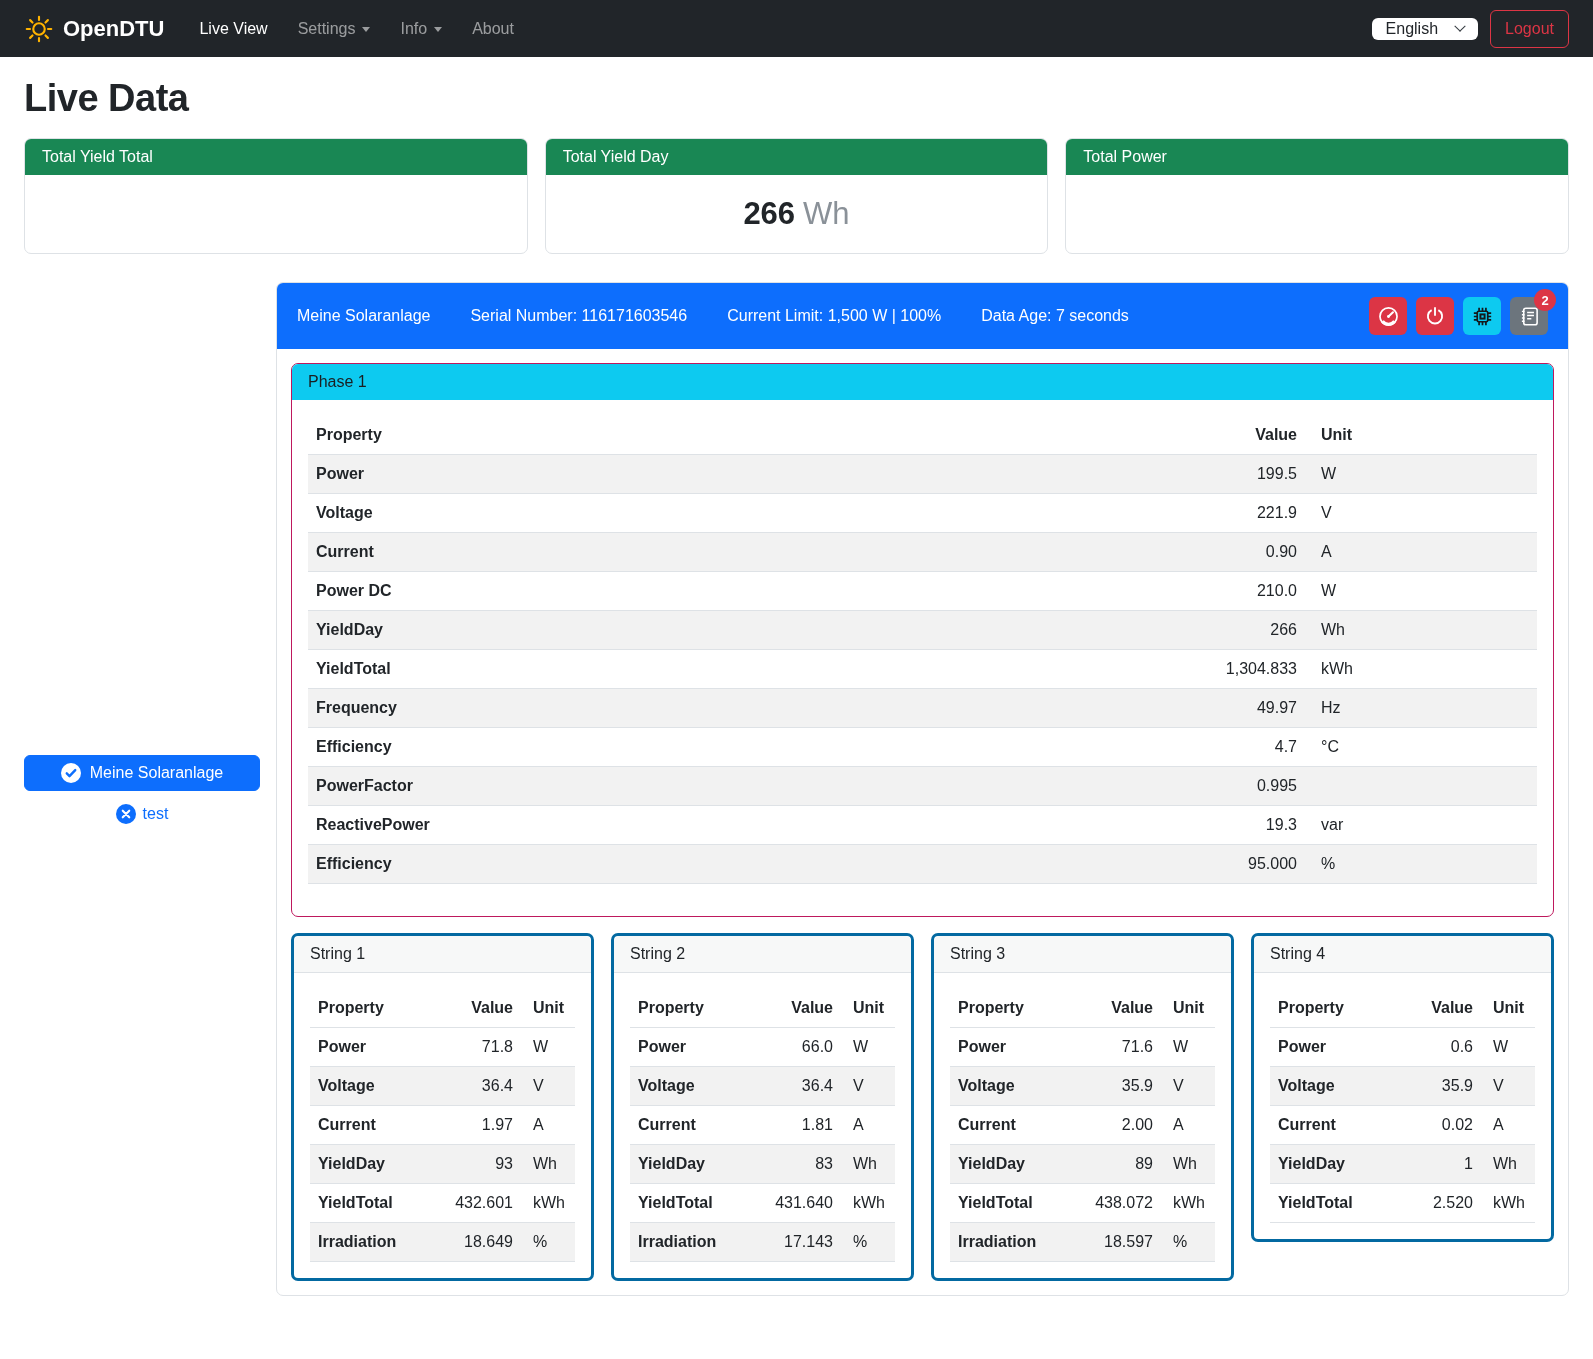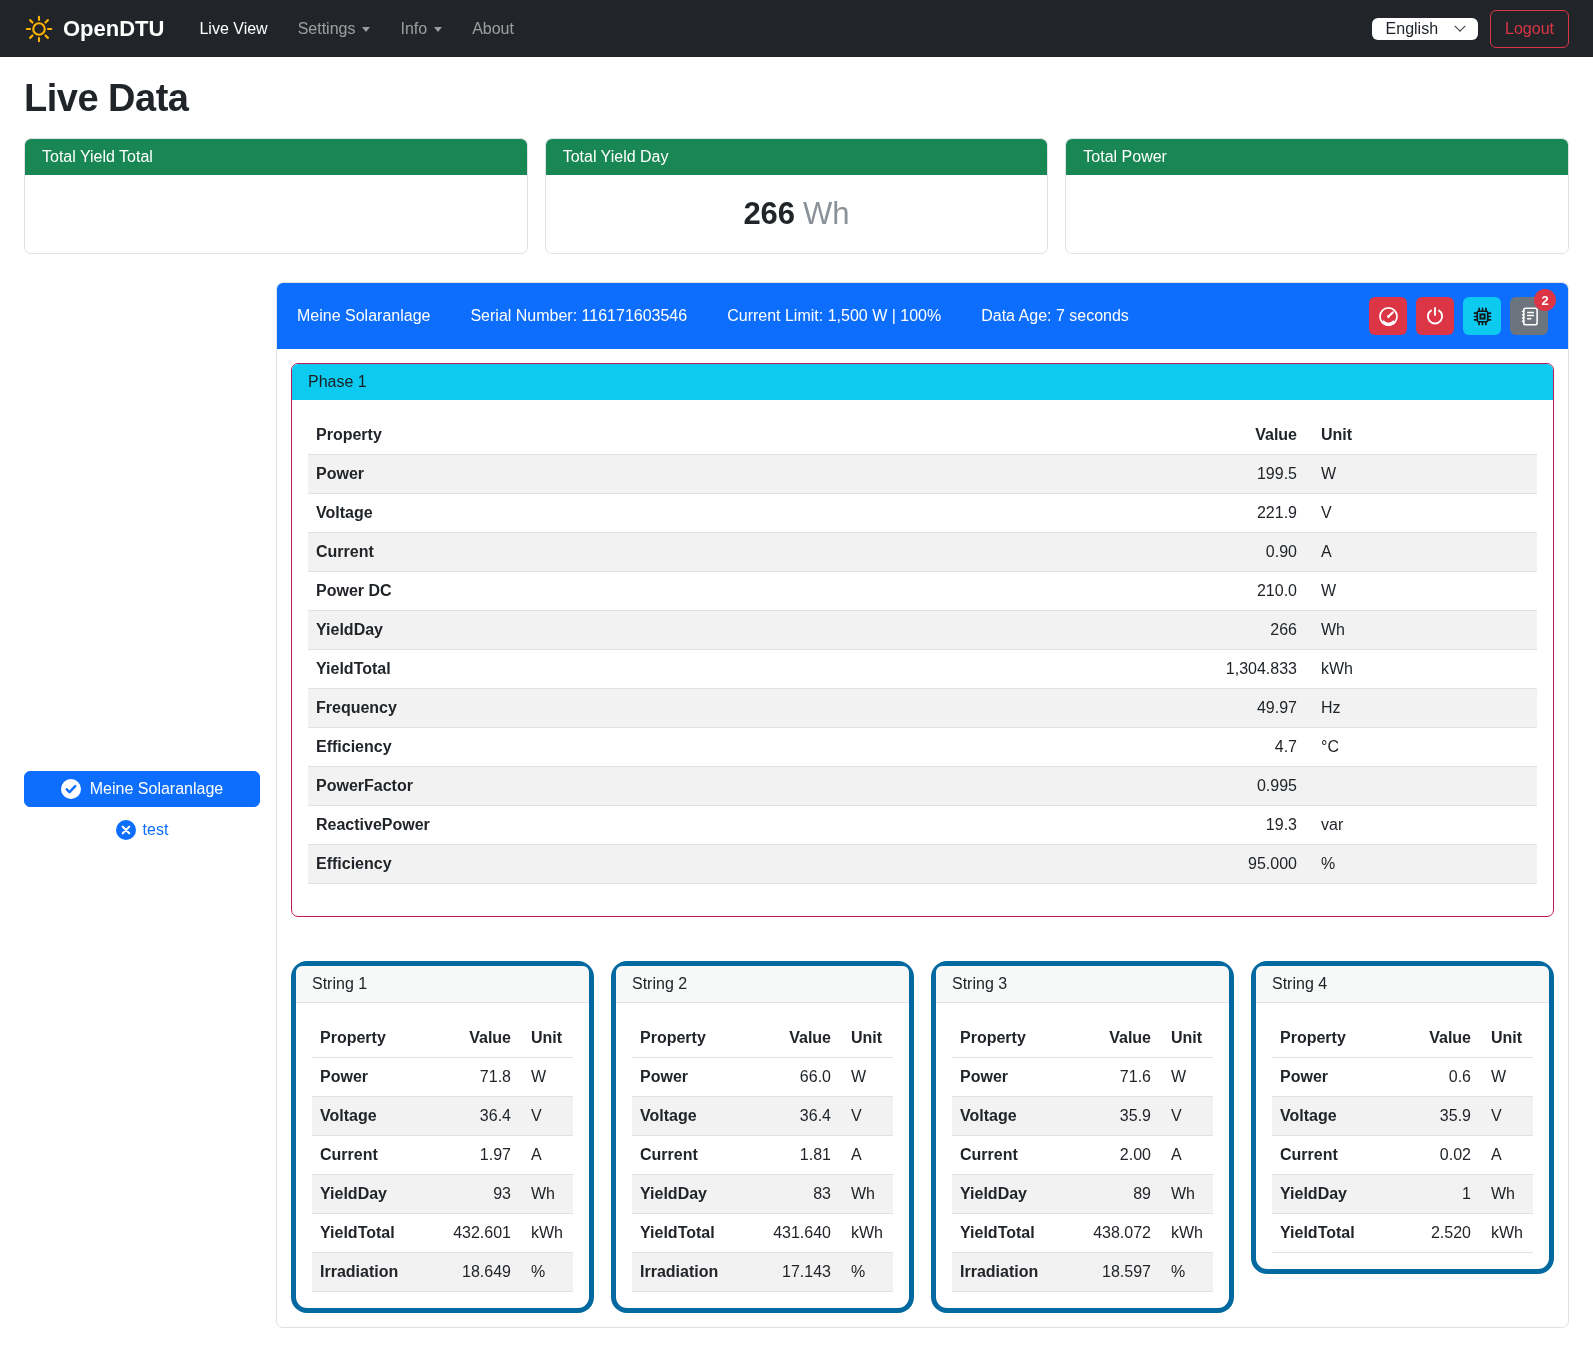--- a/index.html
+++ b/index.html
@@ -58,21 +58,21 @@
   .data-table thead th { font-weight: 700; }
   .data-table th.col-value, .data-table td.cell-value { text-align: right; }
   .data-table tbody th { font-weight: 700; }
 
   .phase-table th.col-value, .phase-table td.cell-value { width: 120px; }
   .phase-table th.col-unit,  .phase-table td.cell-unit  { width: 232px; padding-left: 16px; }
   .phase-table tbody tr:nth-child(odd) { background: #f2f2f2; }
 
   
   .strings-row { display: grid; grid-template-columns: repeat(4, 1fr); gap: 17px; margin-top: 16px; align-items: start; }
-  .string-card { border: 5px solid #0369a1; border-radius: 16px; margin-top: 28px; }
+  .string-card { border: 3px solid #0369a1; border-radius: 7px; }
   .string-header { background: #f7f8f8; border-bottom: 1px solid #dee2e6; padding: 9px 16px; font-size: 16px; border-radius: 6px 6px 0 0; }
   .string-body { padding: 16px 16px 0 16px; }
   .string-table th.col-value, .string-table td.cell-value { width: 86px; }
   .string-table th.col-unit,  .string-table td.cell-unit  { width: 54px; padding-left: 12px; }
   .string-table tbody tr:nth-child(even) { background: #f2f2f2; }
 
   svg { display: block; }
 </style>
 </head>
 <body>

